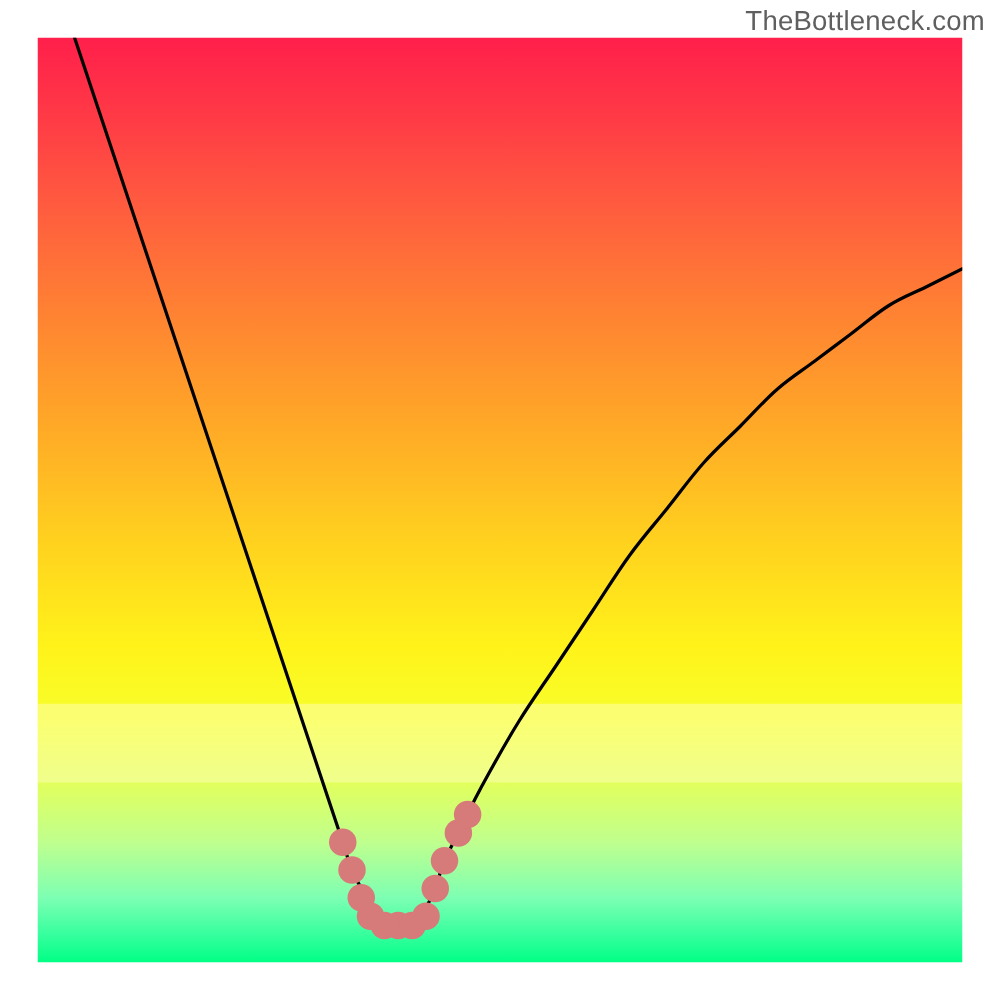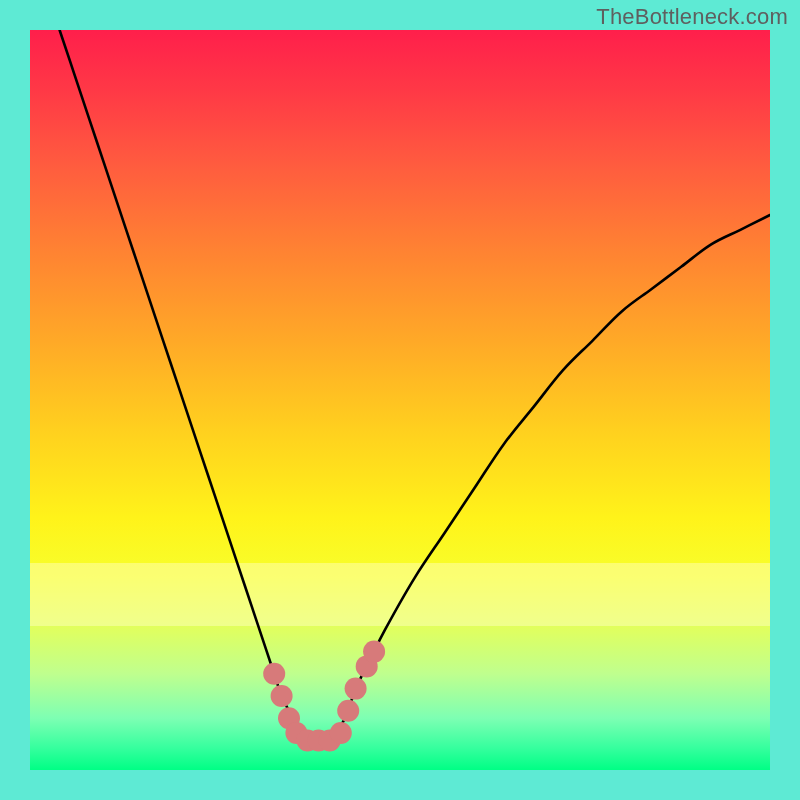--- a/index.html
+++ b/index.html
@@ -8,21 +8,21 @@
     width: 800px;
     height: 800px;
     background: #000;
     overflow: hidden;
     font-family: Arial, Helvetica, sans-serif;
   }
   .frame {
     position: absolute;
     left: 0; top: 0;
     width: 800px; height: 800px;
-    background: #5eead4;
+    background: #ffffff;
   }
   .plot-area {
     position: absolute;
     left: 30px;
     top: 30px;
     width: 740px;
     height: 740px;
     overflow: hidden;
   }
   .gradient {

